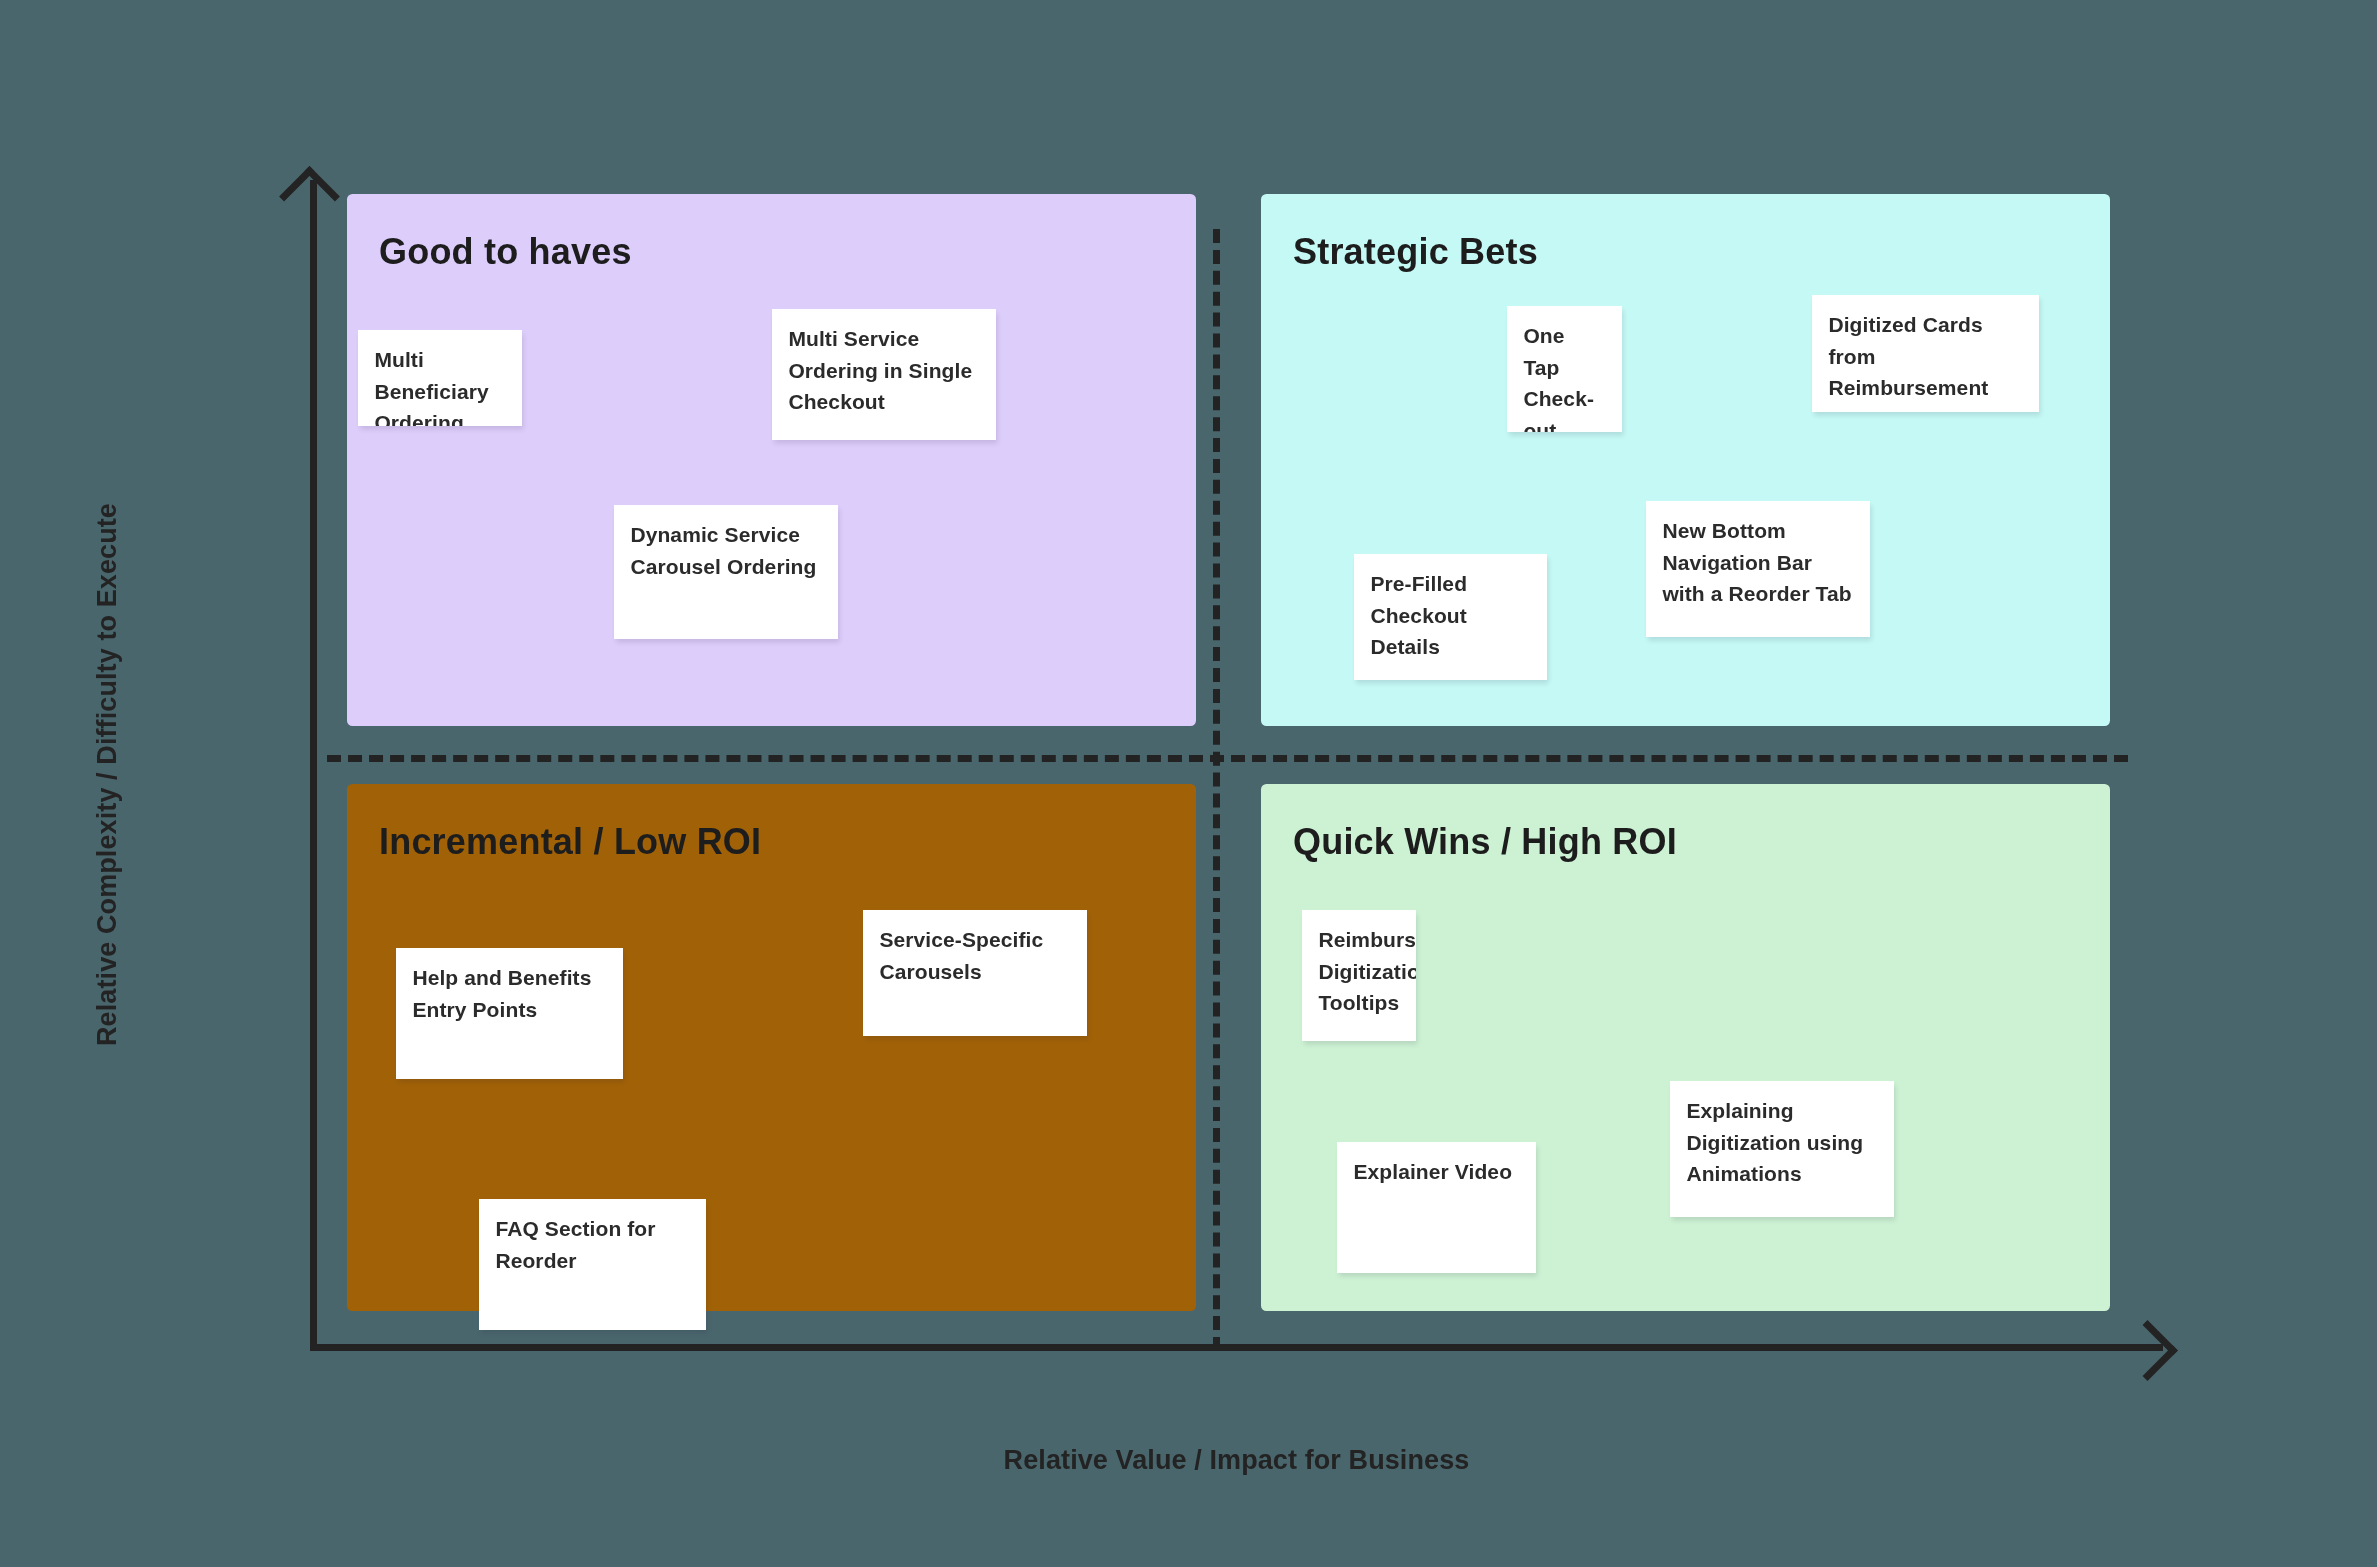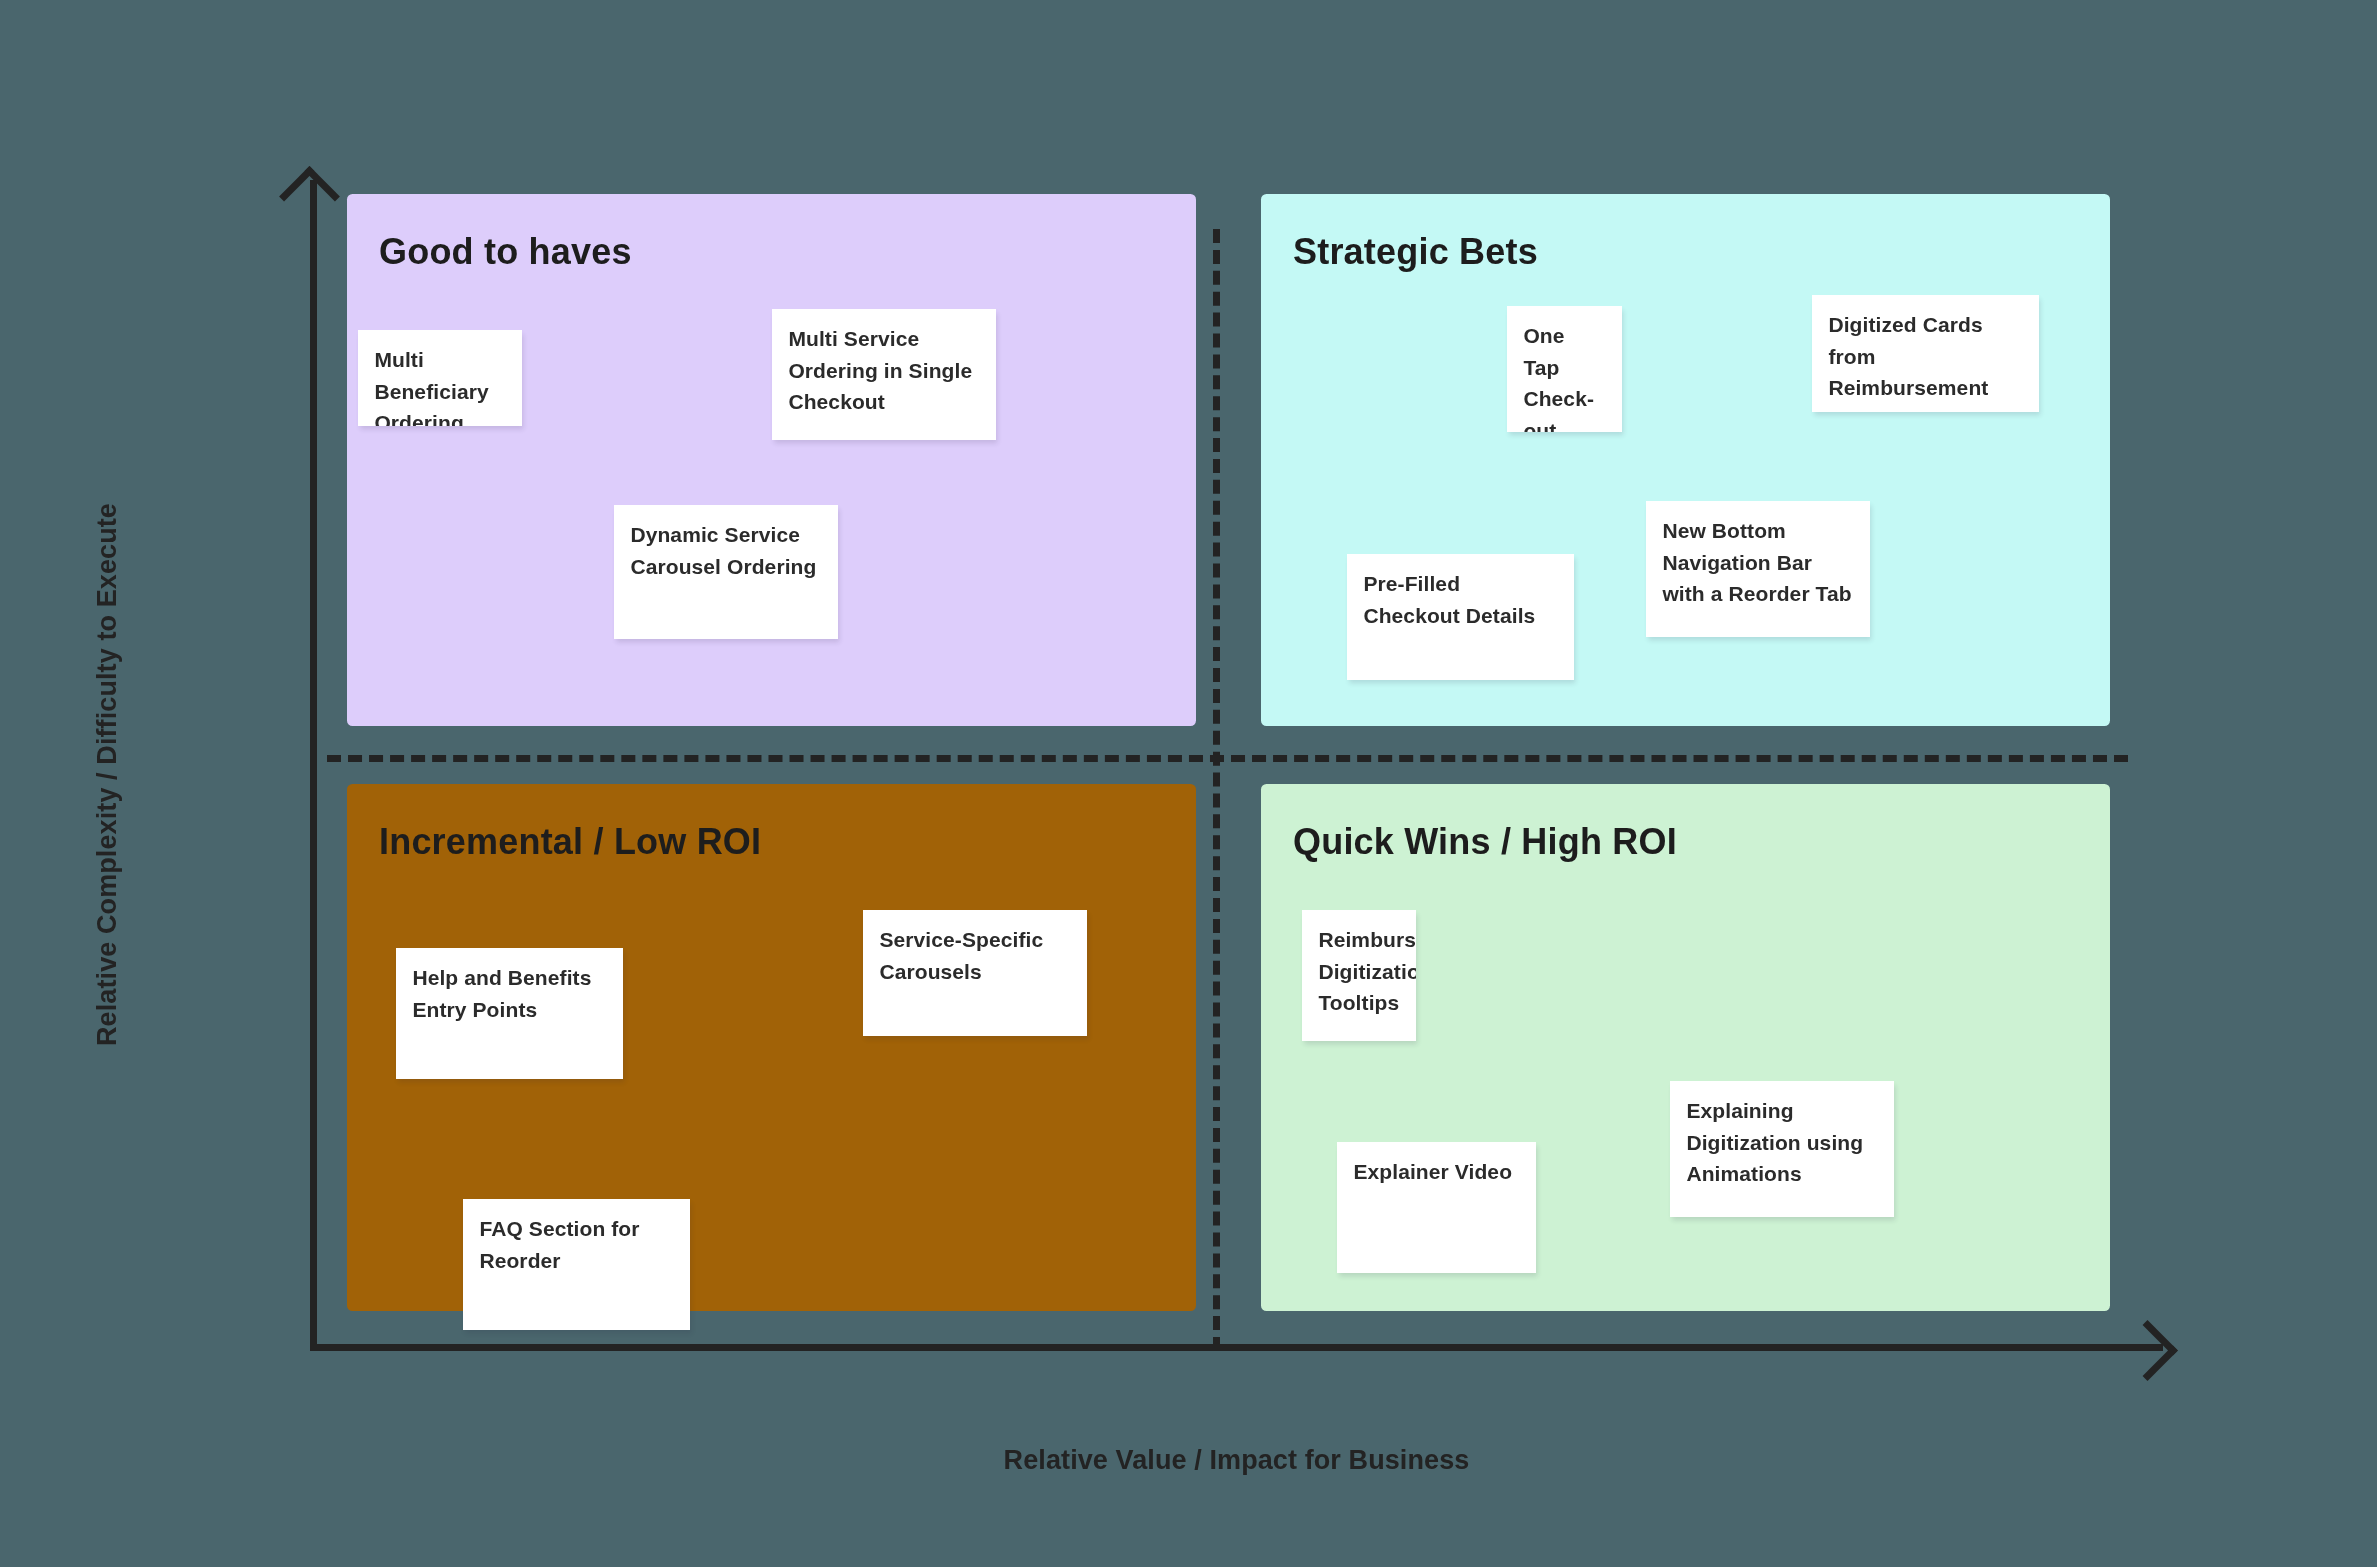--- a/index.html
+++ b/index.html
@@ -174,41 +174,41 @@
     <div class="quadrant-title">Strategic Bets</div>
 
     <div class="card" style="left:246px; top:112px; width:115px; height:126px;">
       <div class="card-text">One Tap Check-out (Eventual Plan)</div>
     </div>
 
     <div class="card" style="left:551px; top:101px; width:227px; height:117px;">
       <div class="card-text">Digitized Cards from Reimbursement Data</div>
     </div>
 
-    <div class="card" style="left:86px; top:360px; width:227px; height:126px;">
+    <div class="card" style="left:93px; top:360px; width:193px; height:126px;">
       <div class="card-text">Pre-Filled Checkout Details</div>
     </div>
 
     <div class="card" style="left:385px; top:307px; width:224px; height:136px;">
       <div class="card-text">New Bottom Navigation Bar with a Reorder Tab</div>
     </div>
   </div>
 
   <div id="quadrant-incremental" class="quadrant">
     <div class="quadrant-title">Incremental / Low ROI</div>
 
     <div class="card" style="left:49px; top:164px; width:227px; height:131px;">
       <div class="card-text">Help and Benefits Entry Points</div>
     </div>
 
     <div class="card" style="left:516px; top:126px; width:224px; height:126px;">
       <div class="card-text">Service-Specific Carousels</div>
     </div>
 
-    <div class="card" style="left:116px; top:415px; width:227px; height:131px;">
+    <div class="card" style="left:132px; top:415px; width:227px; height:131px;">
       <div class="card-text">FAQ Section for Reorder</div>
     </div>
   </div>
 
   <div id="quadrant-quick-wins" class="quadrant">
     <div class="quadrant-title">Quick Wins / High ROI</div>
 
     <div class="card" style="left:41px; top:126px; width:114px; height:131px;">
       <div class="card-text">Reimbursement Digitization Tooltips</div>
     </div>

